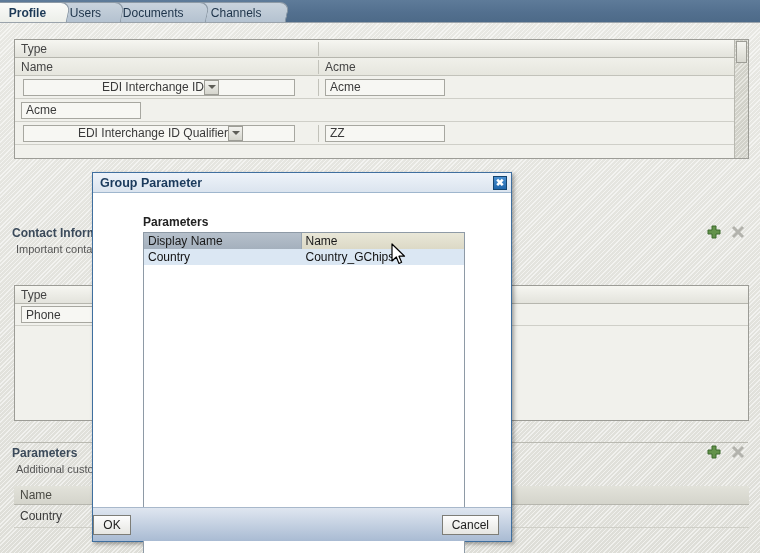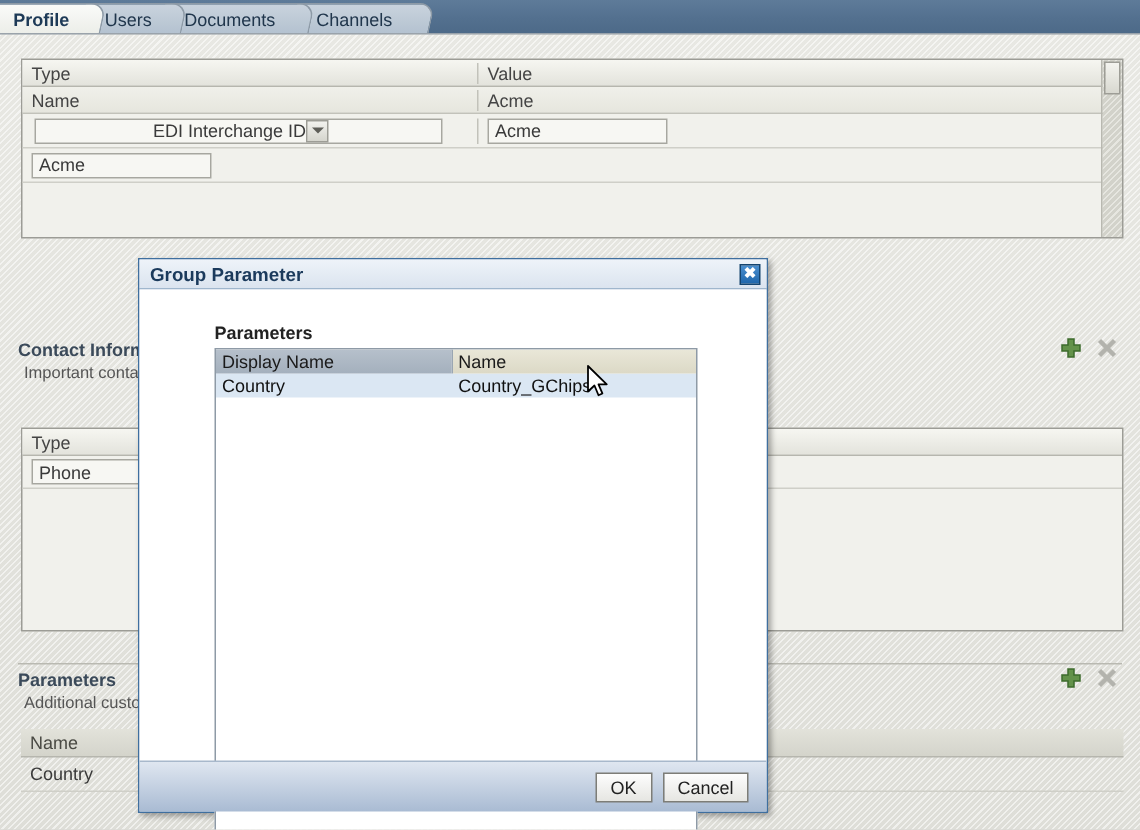--- a/index.html
+++ b/index.html
@@ -188,21 +188,21 @@
   .ph.c2{width:163px;background:linear-gradient(to bottom,#e9e7d8 0%,#dcd9c6 100%);border-right:none;}
   .param-row{display:flex;height:16px;background:#dbe7f3;cursor:pointer;}
   .pc{font-size:12px;color:#111;padding-left:4px;box-sizing:border-box;
       display:flex;align-items:center;height:16px;}
   .pc.c1{width:158px;}
   .pc.c2{width:163px;}
   .dlg-foot{
     position:absolute;left:0;bottom:0;width:100%;height:34px;
     background:linear-gradient(to bottom,#dfe6f0 0%,#a9bbd3 100%);
     border-top:1px solid #a8b8cb;
-    display:flex;align-items:center;justify-content:flex-end;
+    display:flex;align-items:center;justify-content:space-between;
     padding-right:12px;gap:7px;box-sizing:border-box;
   }
   .btn{
     min-width:38px;height:20px;padding:0 9px;
     background:linear-gradient(to bottom,#fdfdfd 0%,#e6e6e2 100%);
     border:1px solid #7d7d77;box-sizing:border-box;
     font-size:12px;color:#222;font-family:"Liberation Sans", sans-serif;
     display:flex;align-items:center;justify-content:center;cursor:pointer;
   }
 
@@ -226,23 +226,20 @@
     <span>Profile</span>
   </div>
 </div>
 
 <div class="panel">
 
   <div class="grid">
     <div class="hdr-row">
       <div class="cell-type">
         <span class="lbl">Type</span>
-      </div>
-      <div class="cell-val">
-        <span class="lbl">Value</span>
       </div>
     </div>
     <div class="sub-row">
       <div class="cell-type">
         <span class="lbl">Name</span>
       </div>
       <div class="cell-val">
         <span class="lbl">Acme</span>
       </div>
     </div>
@@ -260,20 +257,33 @@
         <div class="txtbox">Acme</div>
       </div>
     </div>
 
     <div class="data-row">
       <div class="cell-val">
         <div class="txtbox">Acme</div>
       </div>
     </div>
 
+    <div class="data-row">
+      <div class="cell-type">
+        <div class="combo">
+          <span class="txt">EDI Interchange ID Qualifier</span>
+          <span class="arw">
+              <i></i>
+            </span>
+        </div>
+      </div>
+      <div class="cell-val">
+        <div class="txtbox">ZZ</div>
+      </div>
+    </div>
 
     <div class="gscroll">
       <div class="thumb"></div>
     </div>
   </div>
 
   <div class="section" style="top:203px;height:24px;">
     <div class="sec-title">Contact Information</div>
     <div class="sec-sub">Important contact</div>
     <div class="sec-actions">

